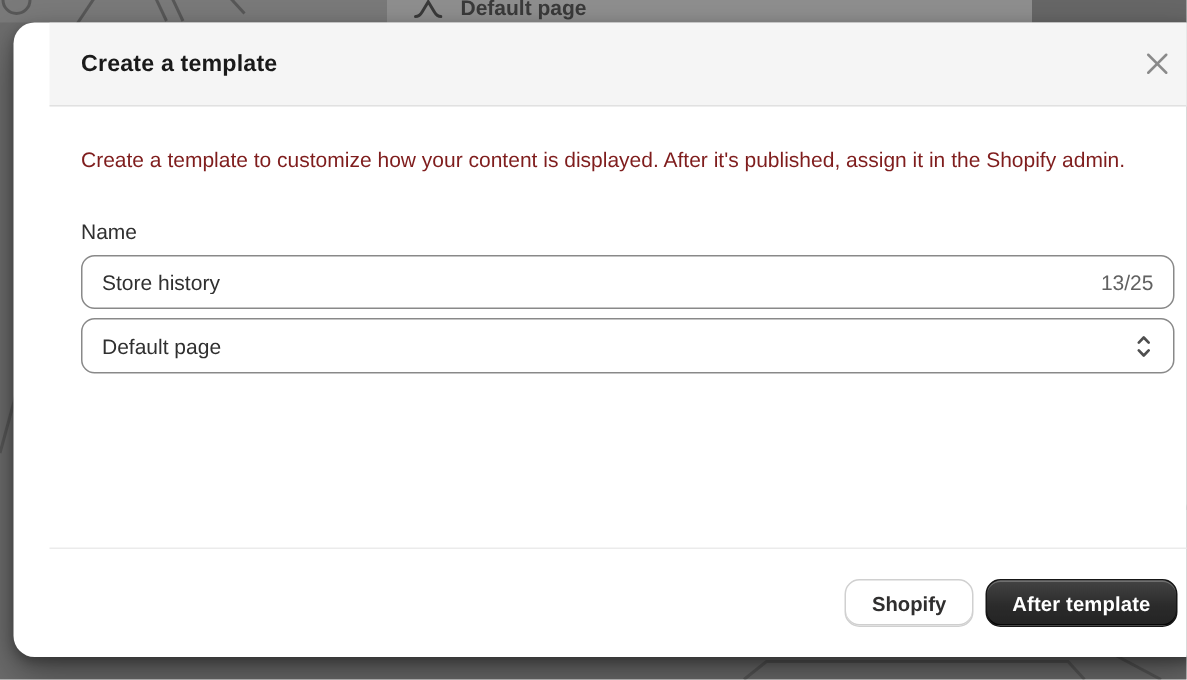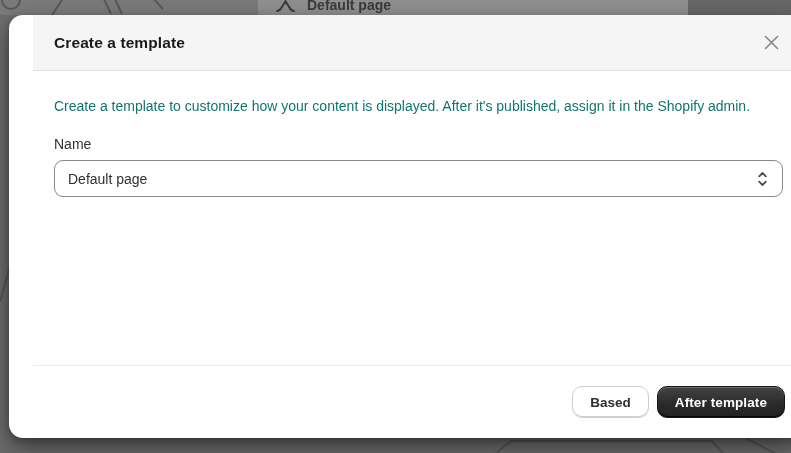--- a/index.html
+++ b/index.html
@@ -34,23 +34,23 @@
     height:56px;flex:0 0 56px;background:#f5f5f5;border-bottom:1px solid #e1e1e1;
     display:flex;align-items:center;padding:0 18px 0 21px;box-sizing:border-box;
   }
   .modal-title{font-size:15.5px;font-weight:700;color:#1a1a1a;letter-spacing:.1px;}
   .close-btn{
     margin-left:auto;width:30px;height:30px;border:none;background:transparent;
     display:flex;align-items:center;justify-content:center;cursor:pointer;padding:0;
   }
   .modal-body{flex:1 1 auto;padding:0 21px;box-sizing:border-box;}
   .description{
-    margin:22px 0 0 0;font-size:14px;line-height:27px;color:#0f766e;max-width:720px;
+    margin:22px 0 0 0;font-size:14px;line-height:27px;color:#7f1d1d;max-width:720px;
   }
-  .field-label{display:block;margin-top:14px;font-size:14px;line-height:20px;color:#303030;}
+  .field-label{display:block;margin-top:24px;font-size:14px;line-height:20px;color:#303030;}
   .field-box{position:relative;margin-top:6px;}
   .text-input{
     width:100%;height:36px;box-sizing:border-box;
     border:1px solid #898989;border-radius:9px;background:#fff;
     padding:0 62px 0 13px;font-size:14px;color:#303030;outline:none;
     font-family:"Liberation Sans","DejaVu Sans",sans-serif;
   }
   .char-counter{
     position:absolute;right:14px;top:0;height:36px;display:flex;align-items:center;
     font-size:14px;color:#616161;pointer-events:none;
@@ -120,30 +120,34 @@
         <line x1="1.5" y1="1.5" x2="13.5" y2="13.5" stroke="#8a8a8a" stroke-width="1.7" stroke-linecap="round"></line>
         <line x1="13.5" y1="1.5" x2="1.5" y2="13.5" stroke="#8a8a8a" stroke-width="1.7" stroke-linecap="round"></line>
       </svg>
     </button>
   </div>
 
   <div class="modal-body">
     <p class="description">Create a template to customize how your content is displayed. After it's published, assign it in the Shopify admin.</p>
 
     <label class="field-label" for="tpl-name">Name</label>
+    <div class="field-box">
+      <input id="tpl-name" class="text-input" type="text" value="Store history" style="">
+      <span class="char-counter">13/25</span>
+    </div>
 
     <div class="select-box" role="combobox" aria-expanded="false">
       <span class="select-value">Default page</span>
       <span class="select-caret">
         <svg width="11" height="16" viewBox="0 0 11 16">
           <polyline points="2.2,5.4 5.5,2 8.8,5.4" fill="none" stroke="#4f4f4f" stroke-width="1.8" stroke-linecap="round" stroke-linejoin="round"></polyline>
           <polyline points="2.2,10.6 5.5,14 8.8,10.6" fill="none" stroke="#4f4f4f" stroke-width="1.8" stroke-linecap="round" stroke-linejoin="round"></polyline>
         </svg>
       </span>
     </div>
   </div>
 
   <div class="modal-footer">
-    <button class="btn btn-secondary">Based</button>
+    <button class="btn btn-secondary">Shopify</button>
     <button class="btn btn-primary">After template</button>
   </div>
 
 </div>
 
 </body></html>

